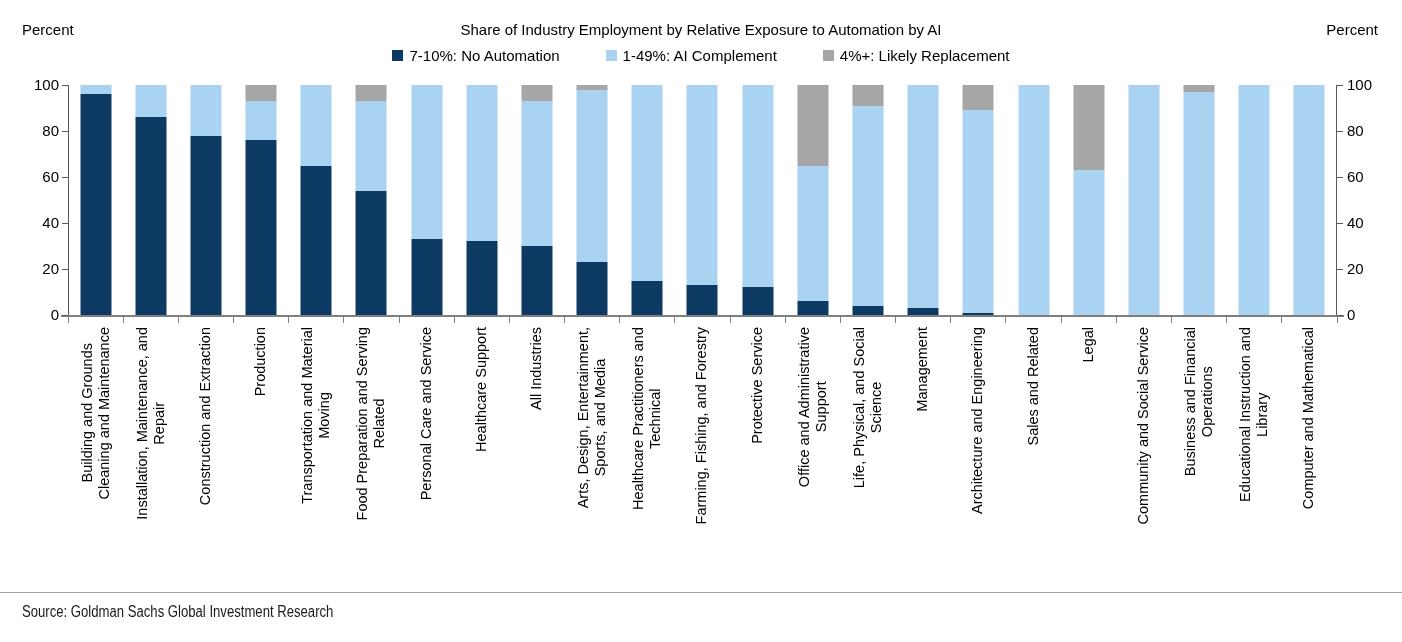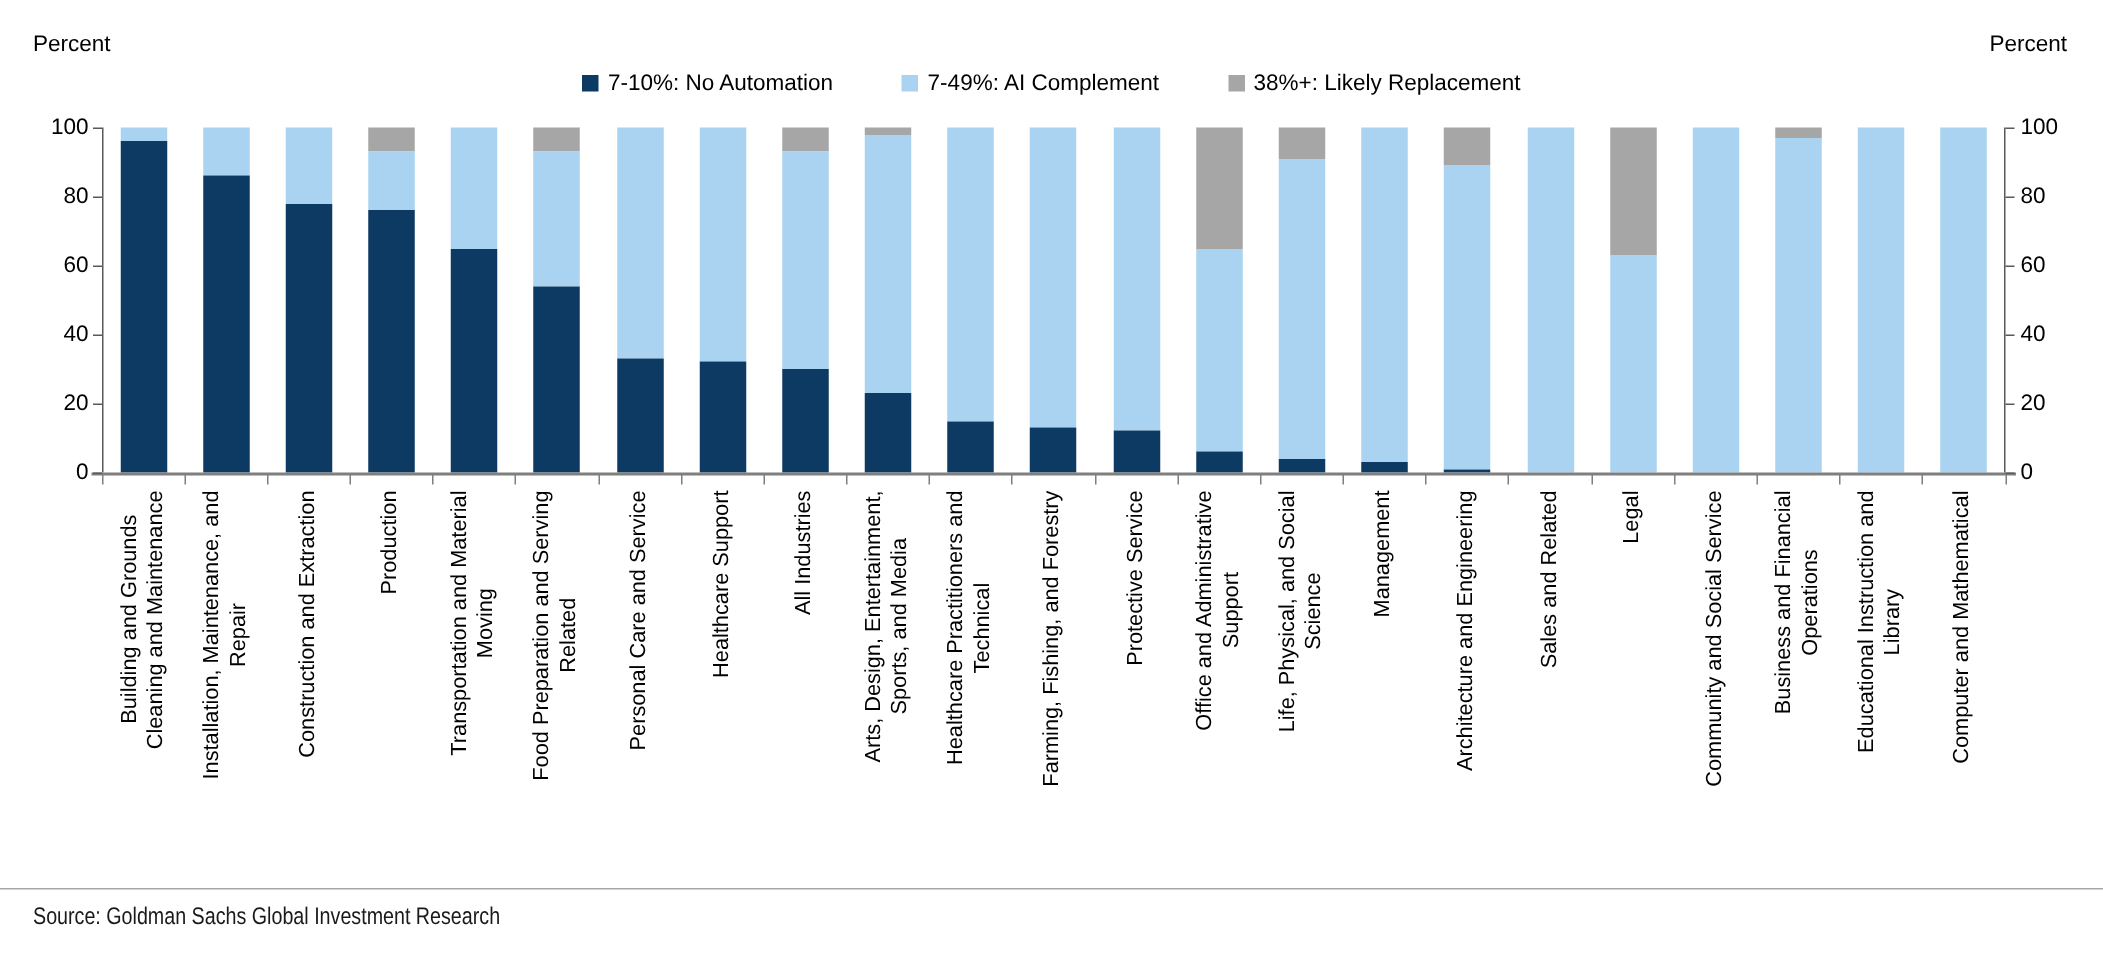--- a/index.html
+++ b/index.html
@@ -105,35 +105,36 @@
     white-space: nowrap;
   }
 </style>
 </head>
 <body>
 
 <div id="canvas">
 
   <div id="percent-left" class="percent-label">Percent</div>
 
+  <div id="chart-title">Share of Industry Employment by Relative Exposure to Automation by AI</div>
 
   <div id="percent-right" class="percent-label">Percent</div>
 
   <div id="legend">
     <div class="legend-item">
       <span class="swatch" style="background: rgb(12, 58, 99);"></span>
       <span>7-10%: No Automation</span>
     </div>
     <div class="legend-item">
       <span class="swatch" style="background: rgb(169, 211, 240);"></span>
-      <span>7-49%: AI Complement</span>
+      <span>1-49%: AI Complement</span>
     </div>
     <div class="legend-item">
       <span class="swatch" style="background: rgb(166, 166, 166);"></span>
-      <span>38%+: Likely Replacement</span>
+      <span>4%+: Likely Replacement</span>
     </div>
   </div>
 
   <div id="plot">
     <div id="bars">
         <div class="bar-slot">
           <div class="bar">
             <div class="seg" style="height: 4%; background: rgb(169, 211, 240);"></div>
             <div class="seg" style="height: 96%; background: rgb(12, 58, 99);"></div>
           </div>

